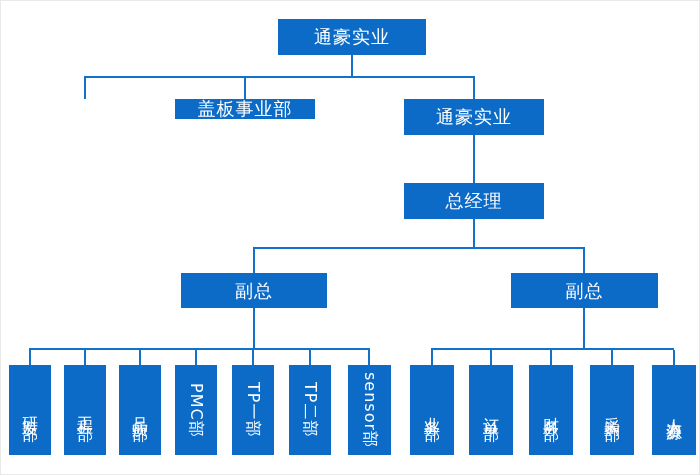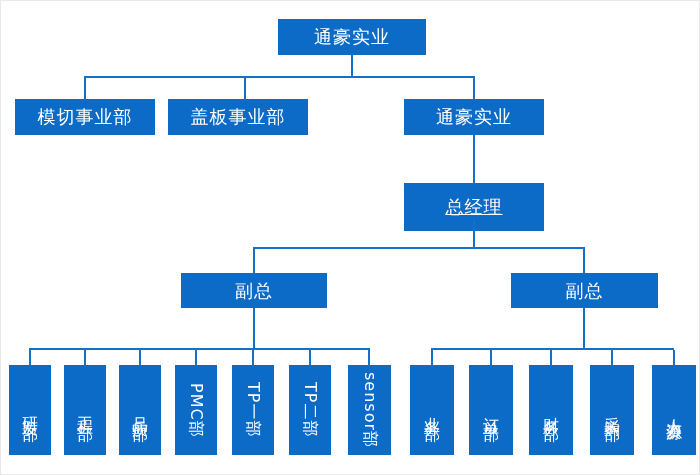--- a/index.html
+++ b/index.html
@@ -30,27 +30,26 @@
 <div id="canvas">
 
   <div class="node" style="left:277px;top:18px;width:148px;height:36px;">通豪实业</div>
 
   <div class="line" style="left:350px;top:54px;width:2px;height:21px;"></div>
   <div class="line" style="left:83px;top:75px;width:391px;height:2px;"></div>
   <div class="line" style="left:83px;top:77px;width:2px;height:21px;"></div>
   <div class="line" style="left:243px;top:77px;width:2px;height:21px;"></div>
   <div class="line" style="left:472px;top:77px;width:2px;height:21px;"></div>
 
-  <div class="node" style="left:14px;top:98px;width:140px;height:36px;">模切事业部</div>
-  <div class="node" style="left:167px;top:98px;width:140px;height:36px;font-family:Liberation Serif, serif;">盖板事业部</div>
+  <div class="node" style="left:174px;top:98px;width:140px;height:20px;font-family:Liberation Serif, serif;">盖板事业部</div>
   <div class="node" style="left:403px;top:98px;width:140px;height:36px;">通豪实业</div>
 
   <div class="line" style="left:472px;top:134px;width:2px;height:48px;"></div>
 
-  <div class="node" style="left:403px;top:182px;width:140px;height:48px;text-decoration:underline;">总经理</div>
+  <div class="node" style="left:403px;top:182px;width:140px;height:36px;">总经理</div>
 
   <div class="line" style="left:472px;top:218px;width:2px;height:28px;"></div>
   <div class="line" style="left:252px;top:246px;width:332px;height:2px;"></div>
   <div class="line" style="left:252px;top:248px;width:2px;height:24px;"></div>
   <div class="line" style="left:582px;top:248px;width:2px;height:24px;"></div>
 
   <div class="node" style="left:180px;top:272px;width:146px;height:35px;">副总</div>
   <div class="node" style="left:510px;top:272px;width:147px;height:35px;">副总</div>
 
   <div class="line" style="left:252px;top:307px;width:2px;height:40px;"></div>

